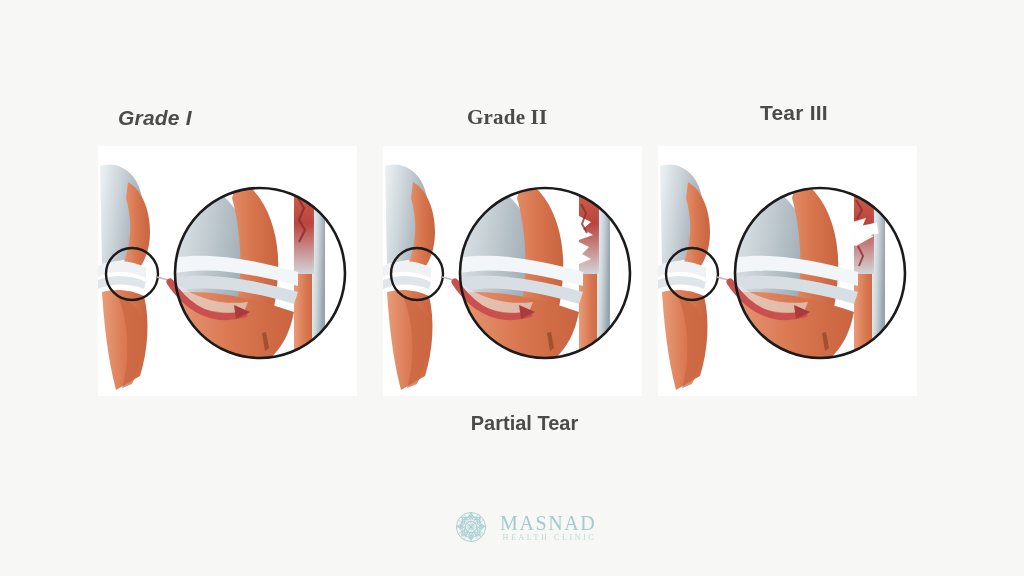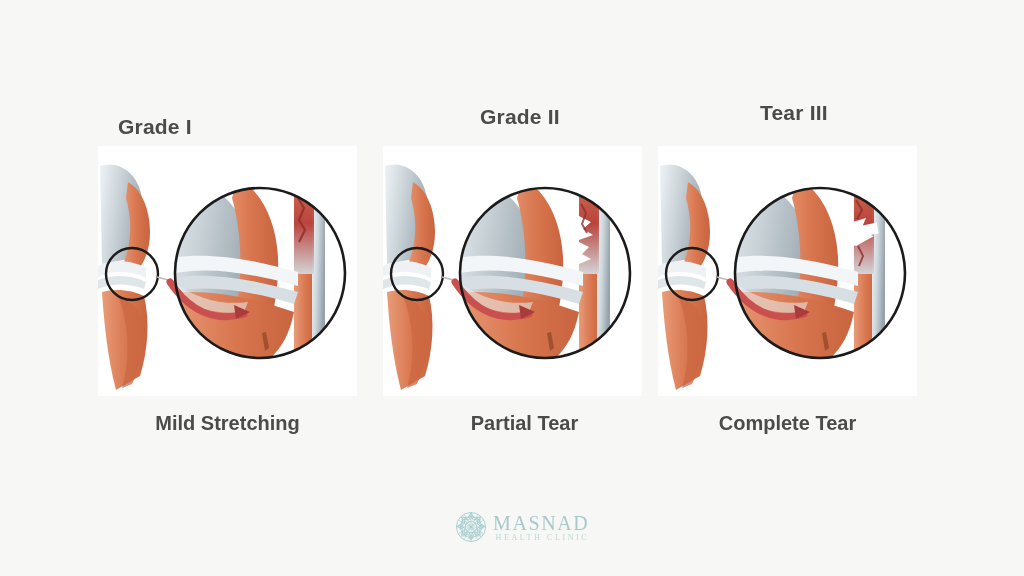--- a/index.html
+++ b/index.html
@@ -22,22 +22,22 @@
 
   
   .grade-title {
     position: absolute;
     font-size: 21px;
     font-weight: bold;
     color: #4b4b4b;
     letter-spacing: 0.2px;
     white-space: nowrap;
   }
-  .grade-title.g1 { left: 118px; top: 115px; }
-  .grade-title.g2 { left: 480px; top: 105px; }
+  .grade-title.g1 { left: 118px; top: 106px; font-style: italic; }
+  .grade-title.g2 { left: 467px; top: 105px; font-family: Liberation Serif, serif; }
   .grade-title.g3 { left: 760px; top: 101px; }
 
   
   .panel {
     position: absolute;
     top: 146px;
     width: 259px;
     height: 250px;
     background: #ffffff;
     overflow: hidden;
@@ -70,20 +70,21 @@
 
   
   .logo {
     position: absolute;
     left: 449px;
     top: 503px;
     width: 145px;
     height: 48px;
     display: flex;
     align-items: center;
+    gap: 7px;
   }
   .logo-mark {
     width: 44px;
     height: 44px;
     flex: 0 0 44px;
   }
   .logo-words {
     display: flex;
     flex-direction: column;
     justify-content: center;
@@ -310,23 +311,21 @@
         </g>
         <g>
           <path d="M72 136 C92 166 118 176 146 168" fill="none" stroke="#c9504f" stroke-width="7" stroke-linecap="round"></path>
           <path d="M152 166 l-16 -7 2 14 Z" fill="#a93c3b"></path>
         </g>
         <circle cx="162" cy="127" r="85" fill="none" stroke="#1b1b1b" stroke-width="2.6"></circle>
       </g>
     </svg>
   </div>
 
-  <div class="caption c1">Mild Stretching</div>
   <div class="caption c2">Partial Tear</div>
-  <div class="caption c3">Complete Tear</div>
 
   <div class="logo">
     <svg class="logo-mark" viewBox="0 0 100 100">
       <g fill="none" stroke="#a9cfd0" stroke-width="2.2">
         <g>
           <circle cx="50" cy="50" r="13"></circle>
           <circle cx="50" cy="50" r="24"></circle>
           <circle cx="50" cy="50" r="33"></circle>
         </g>
         <g>

